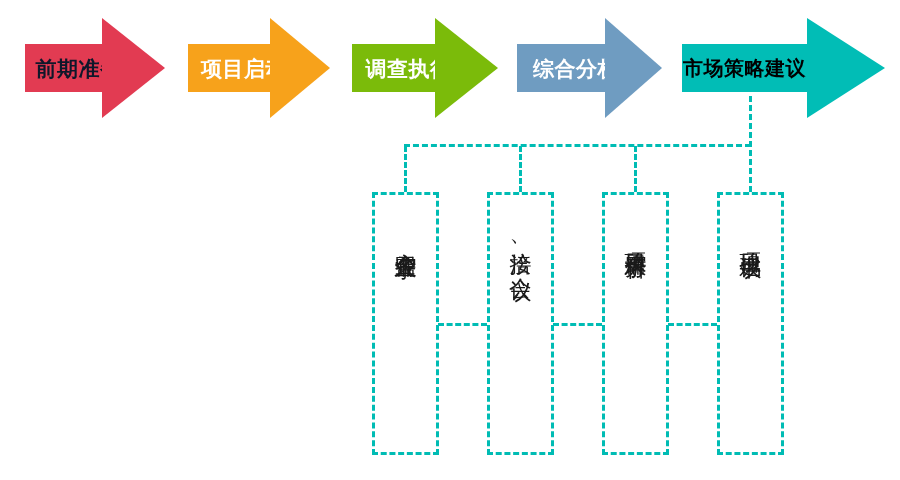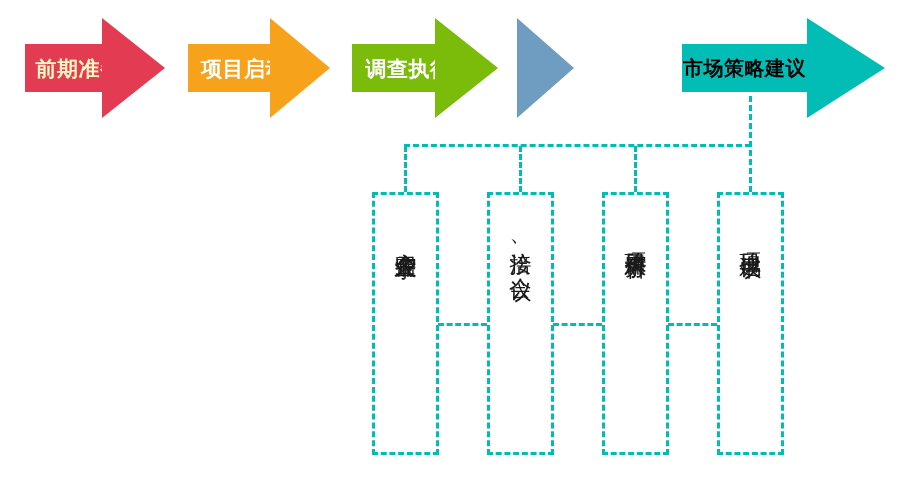--- a/index.html
+++ b/index.html
@@ -85,40 +85,43 @@
     line-height: 1.1;
   }
 </style>
 </head>
 <body style="background: rgb(255, 255, 255);">
 
 <div class="canvas">
 
   <div class="arrow" style="left:25px;">
     <div class="arrow-body pad" style="width: 77px; background: rgb(226, 59, 82);">
-      <span class="arrow-label" style="color: #fef9c3;">前期准备</span>
+      <span class="arrow-label" style="color: #0f172a;">前期准备</span>
     </div>
     <div class="arrow-head" style="border-left-width: 63px; border-left-color: rgb(226, 59, 82);"></div>
   </div>
 
   <div class="arrow" style="left:188px;">
     <div class="arrow-body pad" style="width: 82px; background: rgb(247, 162, 27);">
       <span class="arrow-label" style="color: rgb(255, 255, 255);">项目启动</span>
     </div>
     <div class="arrow-head" style="border-left-width: 60px; border-left-color: rgb(247, 162, 27);"></div>
   </div>
 
   <div class="arrow" style="left:352px;">
     <div class="arrow-body pad" style="width: 83px; background: rgb(123, 187, 10);">
       <span class="arrow-label" style="color: rgb(255, 255, 255);">调查执行</span>
     </div>
     <div class="arrow-head" style="border-left-width: 63px; border-left-color: rgb(123, 187, 10);"></div>
   </div>
 
   <div class="arrow" style="left:517px;">
+    <div class="arrow-body pad" style="width: 88px; background: rgb(111, 156, 193);">
+      <span class="arrow-label" style="color: rgb(255, 255, 255);">综合分析</span>
+    </div>
     <div class="arrow-head" style="border-left-width: 57px; border-left-color: rgb(111, 156, 193);"></div>
   </div>
 
   <div class="arrow" style="left:682px;">
     <div class="arrow-body" style="width: 125px; background: rgb(1, 189, 182);">
       <span class="arrow-label big" style="color: #000000;">市场策略建议</span>
     </div>
     <div class="arrow-head" style="border-left-width: 78px; border-left-color: rgb(1, 189, 182);"></div>
   </div>
 

